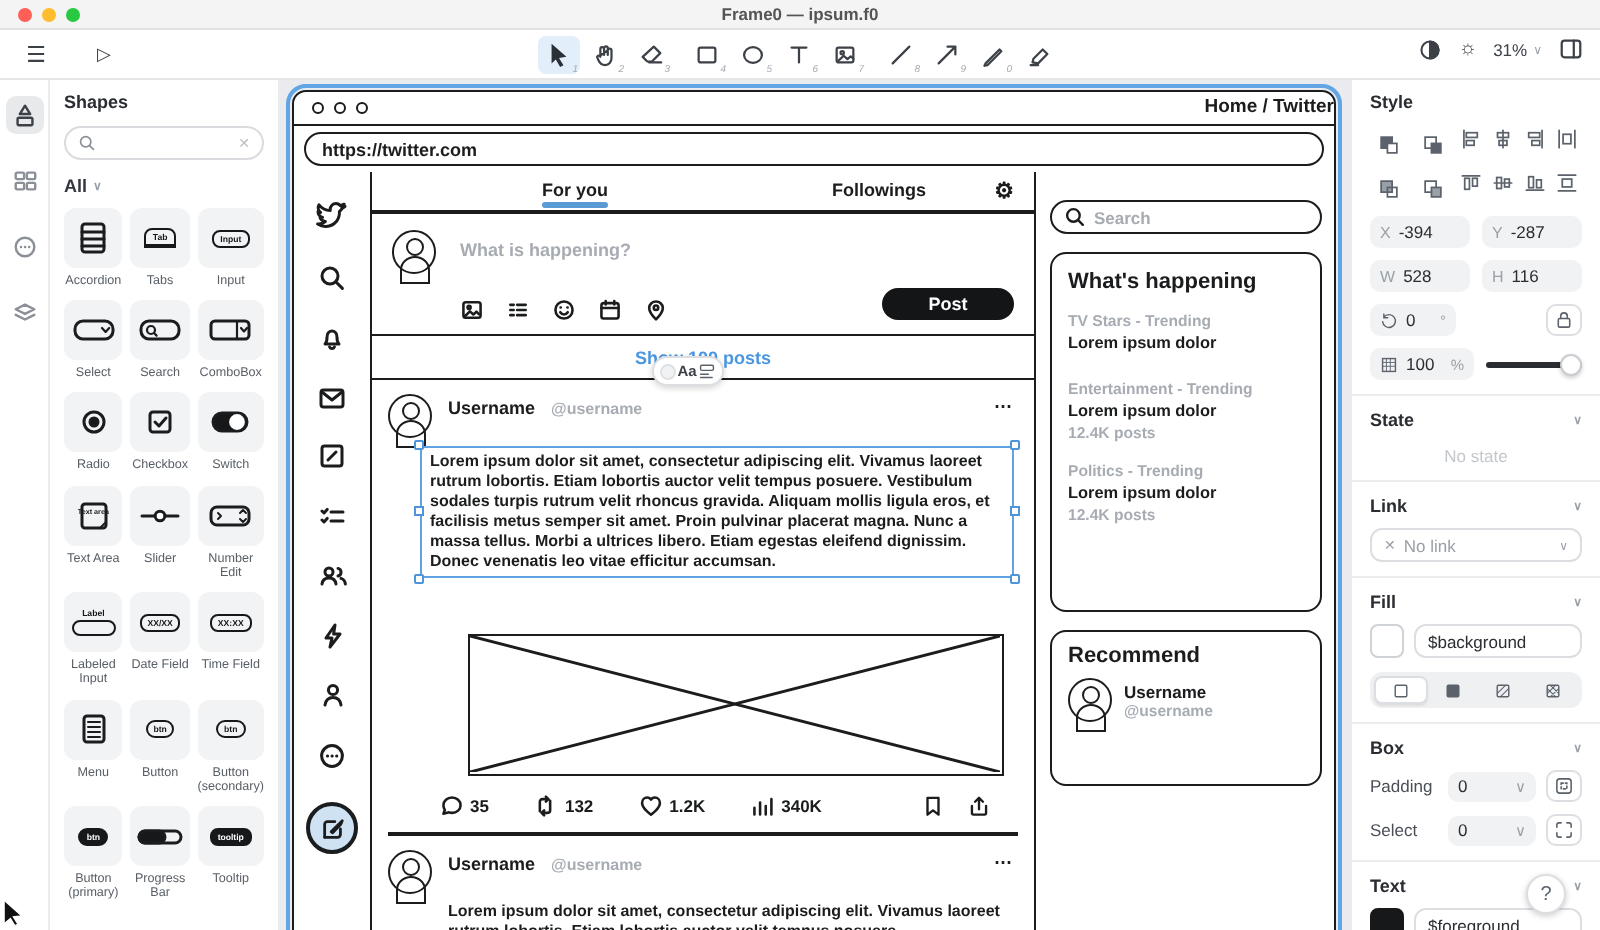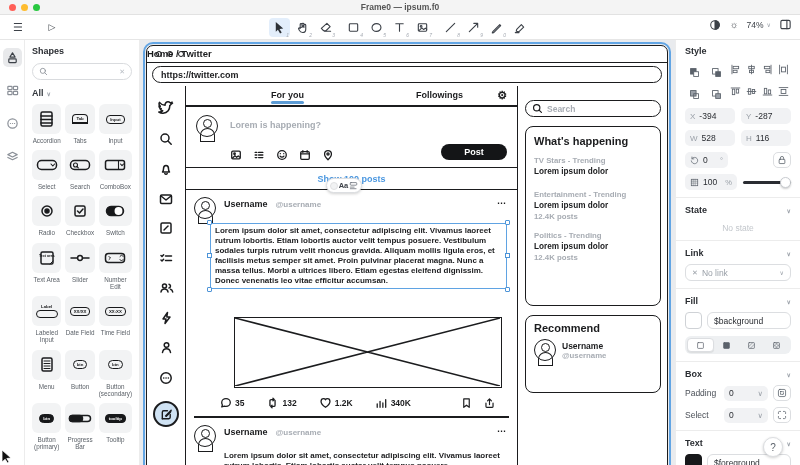--- a/index.html
+++ b/index.html
@@ -39,21 +39,21 @@
   .cap { font-size:6.3px; color:#595f66; margin-top:3px; line-height:1.15; }
   .mini { font-size:4.3px; color:#17181a; border:1.2px solid #17181a; border-radius:4px; padding:1px 3px; font-weight:bold; }
   .mini.dark { background:#17181a; color:#fff; }
 
   
   #canvas { position:absolute; left:140px; top:40px; width:535px; height:425px; background:#e9ebee; overflow:hidden; }
   #sel-frame { position:absolute; left:3px; top:2px; width:528px; height:440px; border:2px solid #62a5e4; border-radius:10px; }
   #wirewin { position:absolute; left:6px; top:5px; width:522px; height:436px; background:#fff; border:1.6px solid #1b1c1e; border-radius:7px; overflow:hidden; }
   #win-head { position:relative; height:17px; border-bottom:1.6px solid #1b1c1e; }
   #win-head .dot { position:absolute; top:5px; width:6px; height:6px; border:1.3px solid #1b1c1e; border-radius:50%; }
-  #win-head .t { position:absolute; left:0; right:0; top:2px; text-align:left; font-size:9.5px; font-weight:bold; color:#1b1c1e; }
+  #win-head .t { position:absolute; left:0; right:0; top:2px; text-align:right; font-size:9.5px; font-weight:bold; color:#1b1c1e; }
   #urlbar { margin:3px 5px; height:17px; border:1.6px solid #1b1c1e; border-radius:9px; display:flex; align-items:center; padding:0 8px; font-size:9px; font-weight:bold; color:#1b1c1e; }
   #win-body { display:flex; height:396px; }
   #rail { width:39px; border-right:1.6px solid #1b1c1e; display:flex; flex-direction:column; align-items:center; padding-top:14px; gap:16.5px; color:#1b1c1e; }
   #rail .cmp { width:26px; height:26px; border-radius:50%; background:#cfe2f3; border:2px solid #1b1c1e; display:flex; align-items:center; justify-content:center; }
   #feed { width:332px; border-right:1.6px solid #1b1c1e; position:relative; }
   #wsb { flex:1; padding:14px 6px 0 7px; }
 
   
   #tabbar { height:21px; border-bottom:2px solid #1b1c1e; position:relative; font-size:9px; font-weight:bold; color:#1b1c1e; }
   #tab-foryou { position:absolute; left:85px; top:4px; }
@@ -232,21 +232,21 @@
     </div>
     <div id="toolbar-right">
       <span>
           <svg width="12" height="12" viewBox="0 0 14 14" class="icoG">
             <circle cx="7" cy="7" r="5"></circle>
             <path d="M7 2v10M7 2a5 5 0 010 10" fill="#3c4148"></path>
           </svg>
         </span>
       <span style="font-size:10px;color:#3c4148">☼</span>
       <span id="zoom-ctl">
-        <span>74%</span>
+        <span>31%</span>
         <span class="chev">∨</span>
       </span>
       <span>
           <svg width="13" height="13" viewBox="0 0 14 14" class="icoG">
             <rect x="2" y="2.5" width="10" height="9" rx="1.5"></rect>
             <path d="M8.5 2.5v9"></path>
           </svg>
         </span>
     </div>
   </div>
@@ -546,21 +546,21 @@
         </div>
 
         <div id="feed">
           <div id="tabbar">
             <span id="tab-foryou"><span>For you</span><div class="ul"></div></span>
             <span id="tab-following">Followings</span>
             <span class="gear">⚙</span>
           </div>
           <div id="composer">
             <div class="avatar"></div>
-            <span class="hint">Lorem is happening?</span>
+            <span class="hint">What is happening?</span>
             <div id="cicons">
               <span>
                   <svg width="12" height="12" viewBox="0 0 14 14" class="ico" stroke-width="1.3">
                     <rect x="2" y="2.5" width="10" height="9" rx="1.3"></rect>
                     <circle cx="5.3" cy="5.5" r="0.9"></circle>
                     <path d="M3 10.5l2.8-2.7 2 1.8 1.8-1.6 1.4 1.4"></path>
                   </svg>
                 </span>
               <span>
                   <svg width="12" height="12" viewBox="0 0 14 14" class="ico" stroke-width="1.3">

